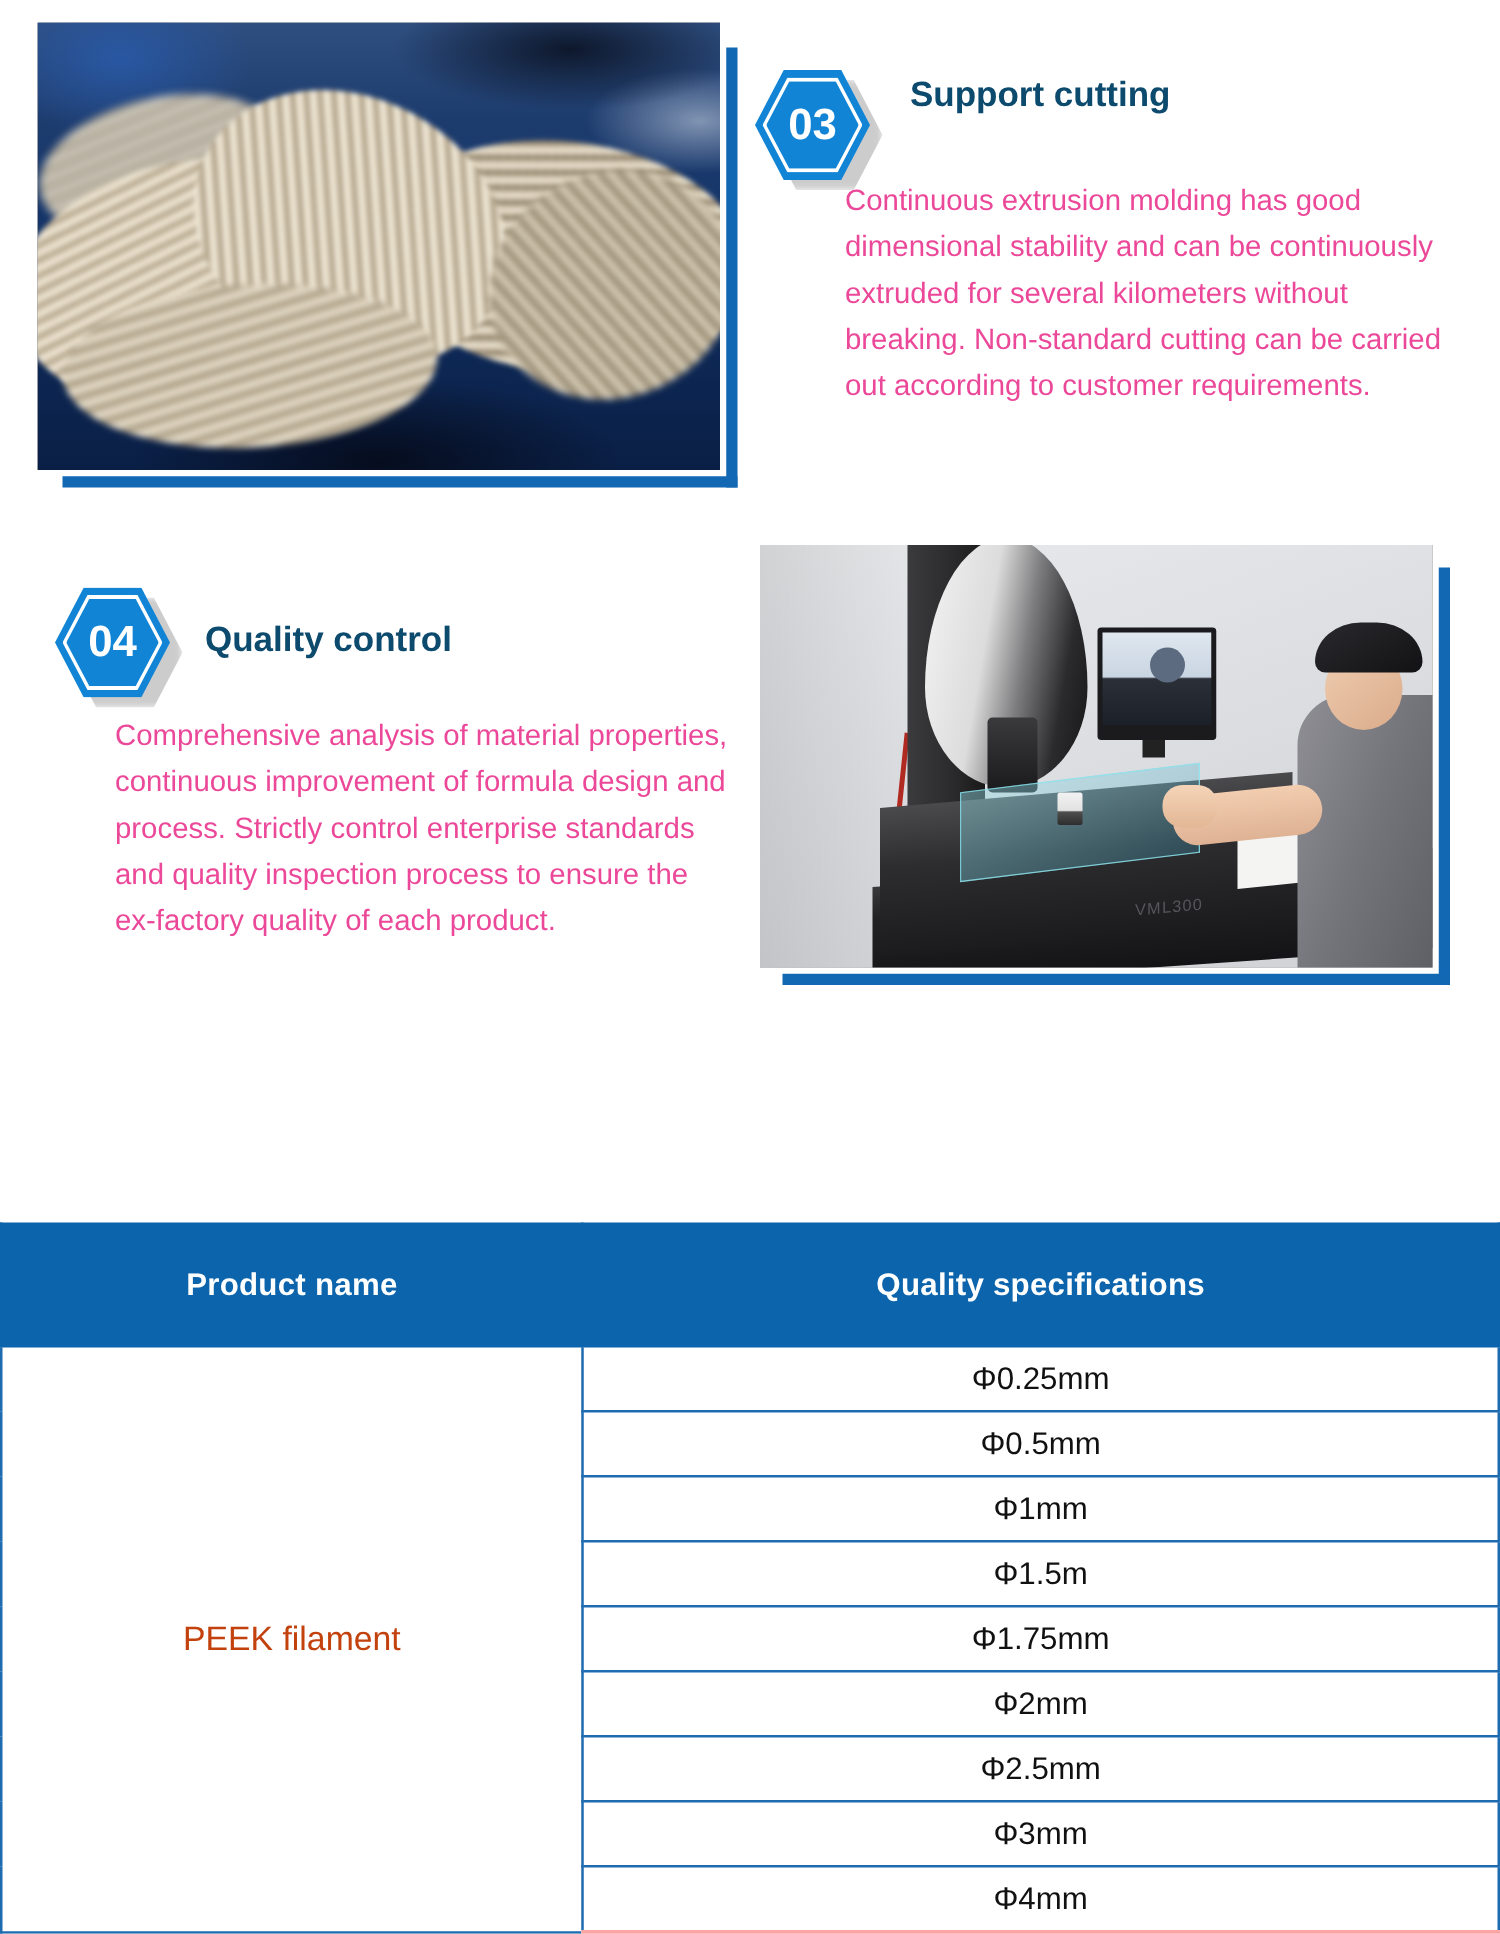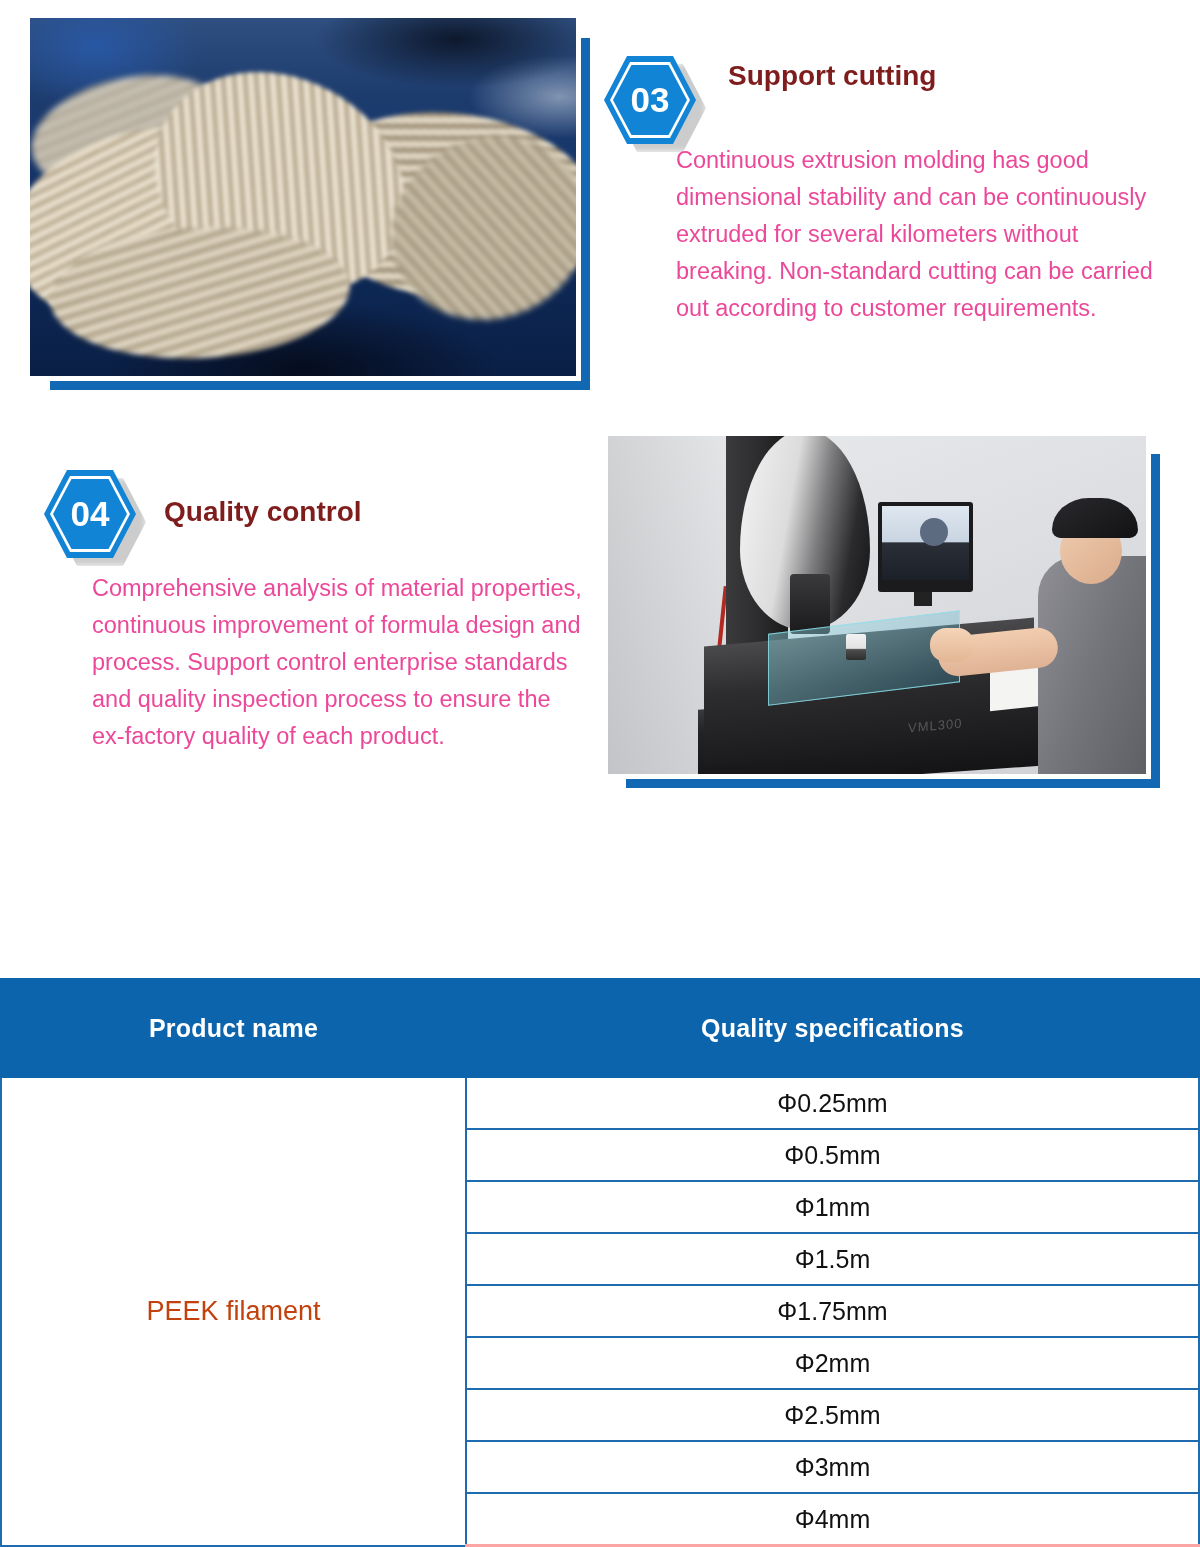--- a/index.html
+++ b/index.html
@@ -186,21 +186,21 @@
     display:flex; align-items:center; justify-content:center;
     color:#ffffff; font-weight:bold; font-size:35px; letter-spacing:0px;
     font-family:"Liberation Sans", sans-serif;
   }
 
   
   .sec-title {
     position:absolute;
     font-size: 28px;
     font-weight: bold;
-    color: #7f1d1d;
+    color: #0c4a6e;
     font-family: "Liberation Sans", sans-serif;
     white-space: nowrap;
   }
   .sec-body {
     position:absolute;
     font-size: 23.5px;
     line-height: 37px;
     color: #ec4899;
     font-family: "Liberation Sans", sans-serif;
   }
@@ -274,21 +274,21 @@
 <div class="sec-body" style="left:676px; top:142px; width:494px;">Continuous extrusion molding has good dimensional stability and can be continuously extruded for several kilometers without breaking. Non-standard cutting can be carried out according to customer requirements.</div>
 
 <div class="hex-badge" style="left:44px; top:470px;">
   <div class="hex-shadow"></div>
   <div class="hex-outer"></div>
   <div class="hex-inner"></div>
   <div class="hex-core"></div>
   <div class="hex-num">04</div>
 </div>
 <div class="sec-title" style="left:164px; top:496px;">Quality control</div>
-<div class="sec-body" style="left:92px; top:570px; width:490px;">Comprehensive analysis of material properties, continuous improvement of formula design and process. Support control enterprise standards and quality inspection process to ensure the ex-factory quality of each product.</div>
+<div class="sec-body" style="left:92px; top:570px; width:490px;">Comprehensive analysis of material properties, continuous improvement of formula design and process. Strictly control enterprise standards and quality inspection process to ensure the ex-factory quality of each product.</div>
 
 <div class="photo-wrap" id="photo2-wrap">
   <div class="photo-frame-bar abs" id="photo2-right"></div>
   <div class="photo-frame-bar abs" id="photo2-bottom"></div>
   <div class="photo" id="photo2-img">
     <div class="p2-bg"></div>
     <div class="p2-wallshadow"></div>
     <div class="p2-redcable"></div>
     <div class="p2-column"></div>
     <div class="p2-head"></div>

